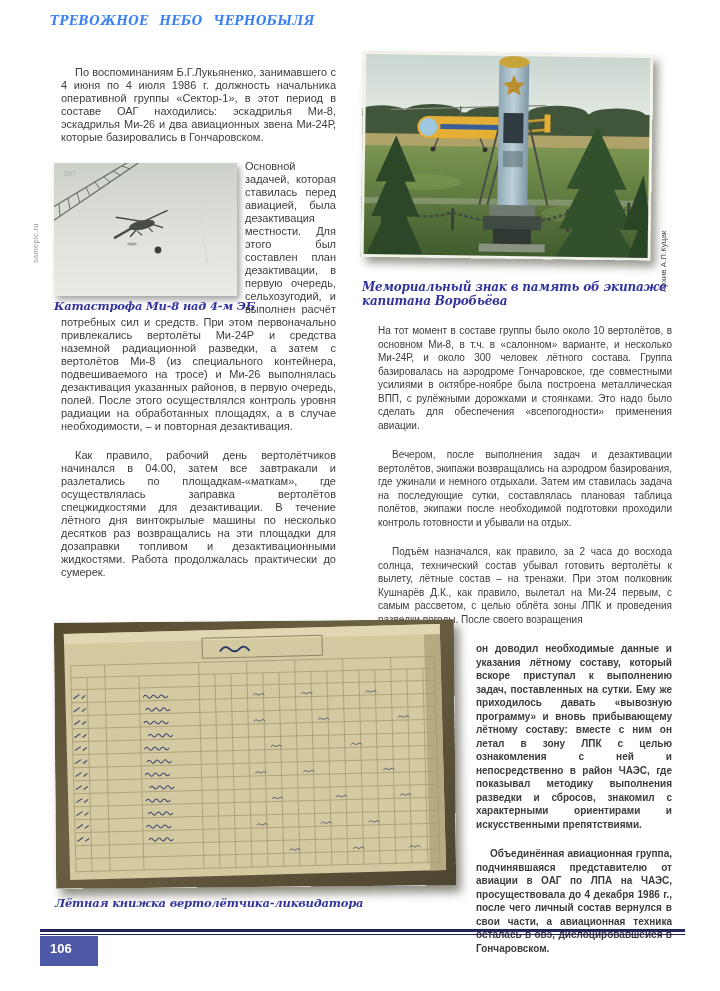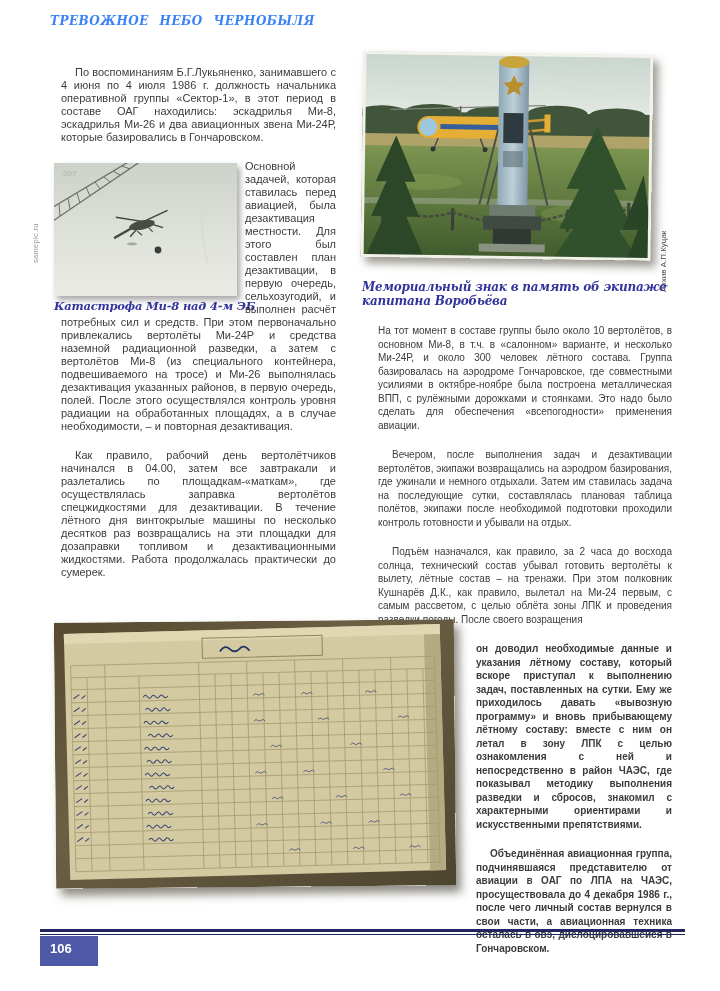--- a/index.html
+++ b/index.html
@@ -227,17 +227,18 @@
         <use href="#scr2" transform="translate(200,204) scale(.6)"></use>
           <use href="#scr2" transform="translate(264,204) scale(.6)"></use>
         <use href="#scr2" transform="translate(312,204) scale(.6)"></use>
           <use href="#scr2" transform="translate(232,230) scale(.6)"></use>
         <use href="#scr2" transform="translate(296,230) scale(.6)"></use>
           <use href="#scr2" transform="translate(352,230) scale(.6)"></use>
       </g>
     </g>
   </svg>
 
+  <div class="logbook-cap cap">Лётная книжка вертолётчика-ликвидатора</div>
 
   <div class="footer-rule"></div>
   <div class="pagebox">106</div>
 
 </div>
 
 </body></html>

